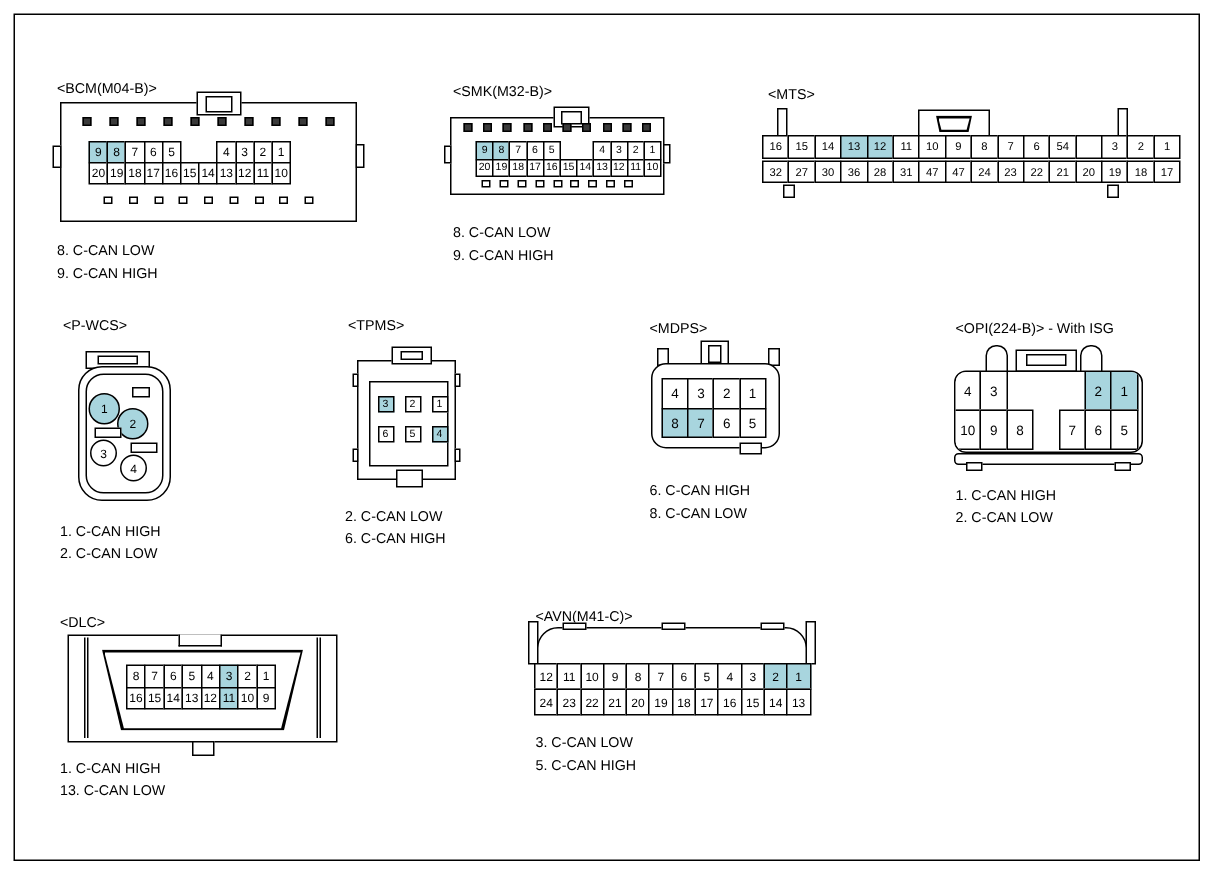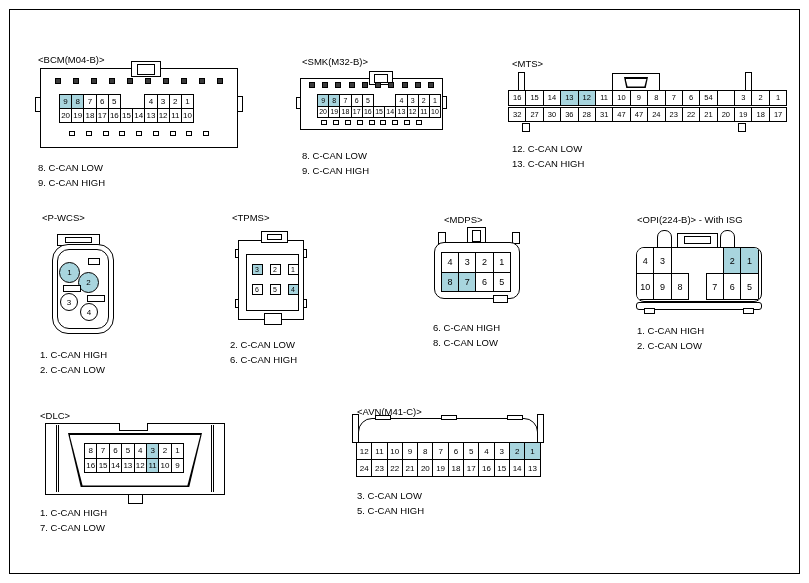--- a/index.html
+++ b/index.html
@@ -208,24 +208,20 @@
         <div class="pin-cell">22</div>
         <div class="pin-cell">21</div>
         <div class="pin-cell">20</div>
         <div class="pin-cell">19</div>
         <div class="pin-cell">18</div>
         <div class="pin-cell">17</div>
       </div>
     </div>
   <div class="deco" style="left:14px;top:67px;width:8px;height:9px"></div>
   <div class="deco" style="left:230px;top:67px;width:8px;height:9px"></div>
-  <div class="labels" style="left:4px;top:85px">
-    <div>12. C-CAN LOW</div>
-    <div>13. C-CAN HIGH</div>
-  </div>
 </div>
 
 <div class="connector" style="left:40px;top:212px;width:120px;height:170px">
   <div class="conn-title" style="left:2px;top:0">&lt;P-WCS&gt;</div>
   <div class="deco" style="left:17px;top:22px;width:43px;height:12px"></div>
   <div class="deco" style="left:25px;top:25px;width:27px;height:6px"></div>
   <div class="housing" style="left:12px;top:32px;width:62px;height:90px;border-radius:16px">
     <div style="left:4px;top:4px;right:4px;bottom:4px;border:1px solid #000;border-radius:12px">
       <div class="deco" style="left:30px;top:8px;width:12px;height:7px"></div>
       <div class="pwcs-pin hl" style="left:1px;top:12px;width:21px;height:21px">1</div>
@@ -267,21 +263,21 @@
     </div>
     <div class="deco" style="left:25px;top:72px;width:18px;height:12px"></div>
   </div>
   <div class="labels" style="left:2px;top:125px">
     <div>2. C-CAN LOW</div>
     <div>6. C-CAN HIGH</div>
   </div>
 </div>
 
 <div class="connector" style="left:428px;top:212px;width:130px;height:140px">
-  <div class="conn-title" style="left:16px;top:2px">&lt;MDPS&gt;</div>
+  <div class="conn-title" style="left:5px;top:2px">&lt;MDPS&gt;</div>
   <div class="deco" style="left:10px;top:20px;width:8px;height:12px"></div>
   <div class="deco" style="left:39px;top:15px;width:19px;height:17px"></div>
   <div class="deco" style="left:44px;top:18px;width:9px;height:12px"></div>
   <div class="deco" style="left:84px;top:20px;width:8px;height:12px"></div>
   <div class="housing" style="left:6px;top:30px;width:86px;height:57px;border-radius:10px">
     <div class="pin-grid" style="left:6px;top:9px;--cw:18.2px;--ch:20.5px;--fs:9px">
         <div class="pin-row">
           <div class="pin-cell">4</div>
           <div class="pin-cell">3</div>
           <div class="pin-cell">2</div>
@@ -367,21 +363,21 @@
           <div class="pin-cell">12</div>
           <div class="pin-cell hl">11</div>
           <div class="pin-cell">10</div>
           <div class="pin-cell">9</div>
         </div>
       </div>
     <div class="deco" style="left:82px;top:70px;width:15px;height:10px"></div>
   </div>
   <div class="labels" style="left:2px;top:95px">
     <div>1. C-CAN HIGH</div>
-    <div>7. C-CAN LOW</div>
+    <div>13. C-CAN LOW</div>
   </div>
 </div>
 
 <div class="connector" style="left:350px;top:406px;width:210px;height:130px">
   <div class="conn-title" style="left:7px;top:0">&lt;AVN(M41-C)&gt;</div>
   <div class="deco" style="left:2px;top:8px;width:7px;height:29px"></div>
   <div class="deco" style="left:187px;top:8px;width:7px;height:29px"></div>
   <div class="deco" style="left:8px;top:12px;width:180px;height:25px;border-radius:14px 14px 0 0">
     <div class="deco" style="left:16px;top:-4px;width:16px;height:5px"></div>
     <div class="deco" style="left:82px;top:-4px;width:16px;height:5px"></div>

